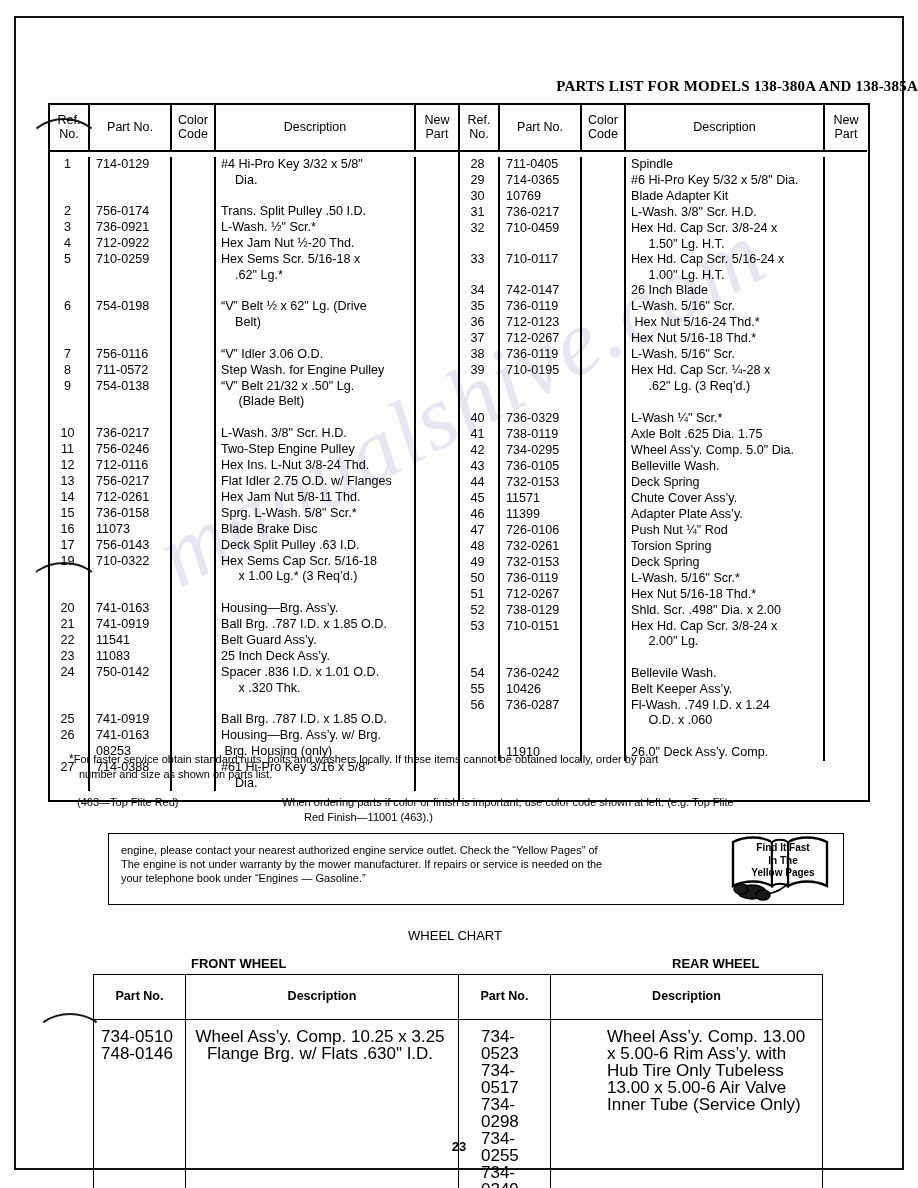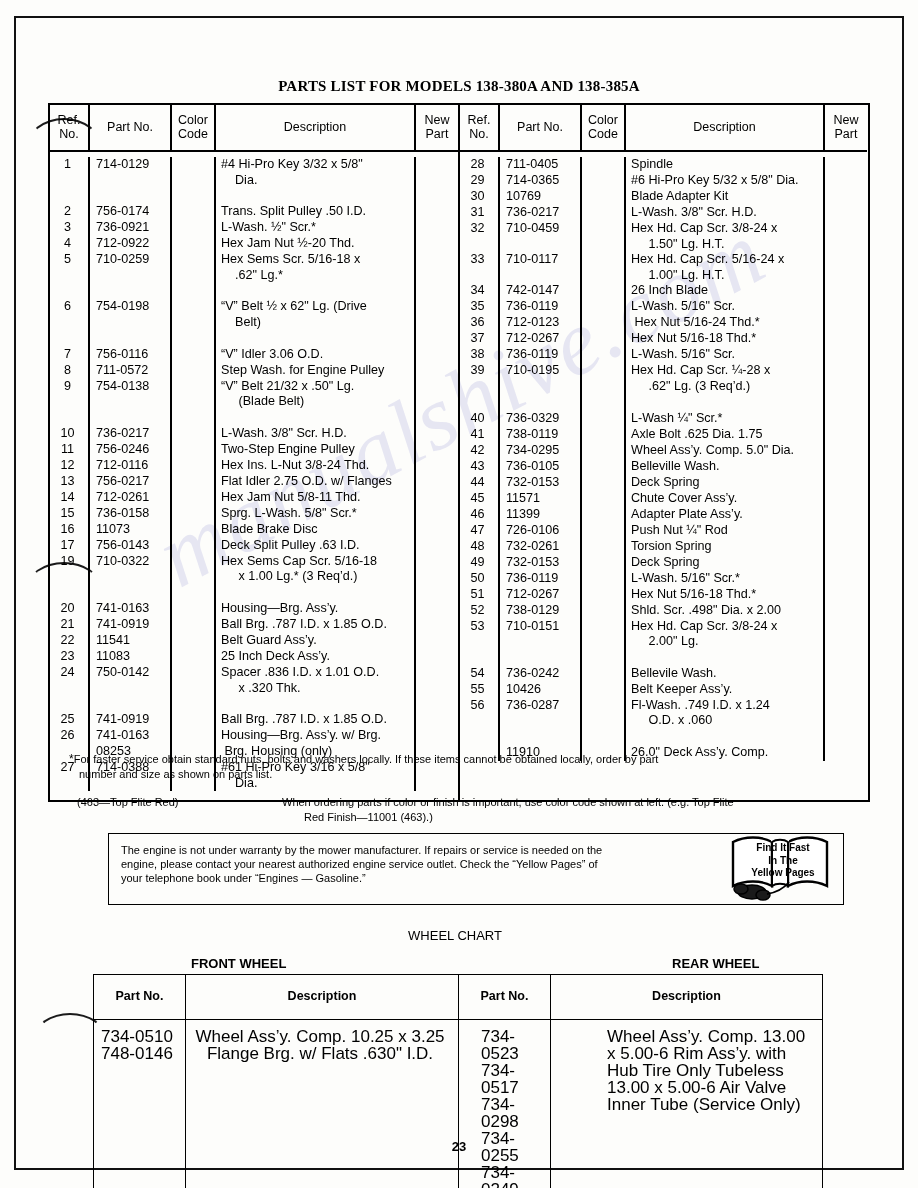--- a/index.html
+++ b/index.html
@@ -58,21 +58,21 @@
     border-right-color: transparent;
     border-radius: 50%;
     pointer-events: none;
   }
 
   .doc-title {
     position: absolute;
     left: 0;
     top: 78px;
     width: 918px;
-    text-align: center;
+    text-align: right;
     font-size: 15px;
     font-weight: bold;
     letter-spacing: 0.2px;
     font-family: "Liberation Serif", serif;
   }
 
   
   .parts-table {
     position: absolute;
     left: 48px;
@@ -796,22 +796,22 @@
       <div class="fn-code">(463—Top Flite Red)</div>
       <div class="fn-note">
         <div>When ordering parts if color or finish is important, use color code shown at left. (e.g. Top Flite</div>
         <div class="fn-note-2">Red Finish—11001 (463).)</div>
       </div>
     </div>
   </div>
 
   <div class="engine-box">
     <div class="engine-text">
+      <div>engine, please contact your nearest authorized engine service outlet. Check the “Yellow Pages” of</div>
       <div>The engine is not under warranty by the mower manufacturer. If repairs or service is needed on the</div>
-      <div>engine, please contact your nearest authorized engine service outlet. Check the “Yellow Pages” of</div>
       <div>your telephone book under “Engines — Gasoline.”</div>
     </div>
     <div class="yp-badge">
       <svg class="yp-svg" width="112" height="68" viewBox="0 0 112 68">
 
         <path d="M6,8 C18,2 34,2 45,8 L45,52 C34,46 18,46 6,52 Z" fill="#ffffff" stroke="#000" stroke-width="2.4"></path>
         <path d="M100,8 C88,2 72,2 61,8 L61,52 C72,46 88,46 100,52 Z" fill="#ffffff" stroke="#000" stroke-width="2.4"></path>
         <rect x="44" y="6" width="18" height="46" fill="#ffffff" stroke="none"></rect>
         <path d="M45,8 C49,5 57,5 61,8 L61,52 C57,49 49,49 45,52 Z" fill="#ffffff" stroke="#000" stroke-width="2"></path>
 

